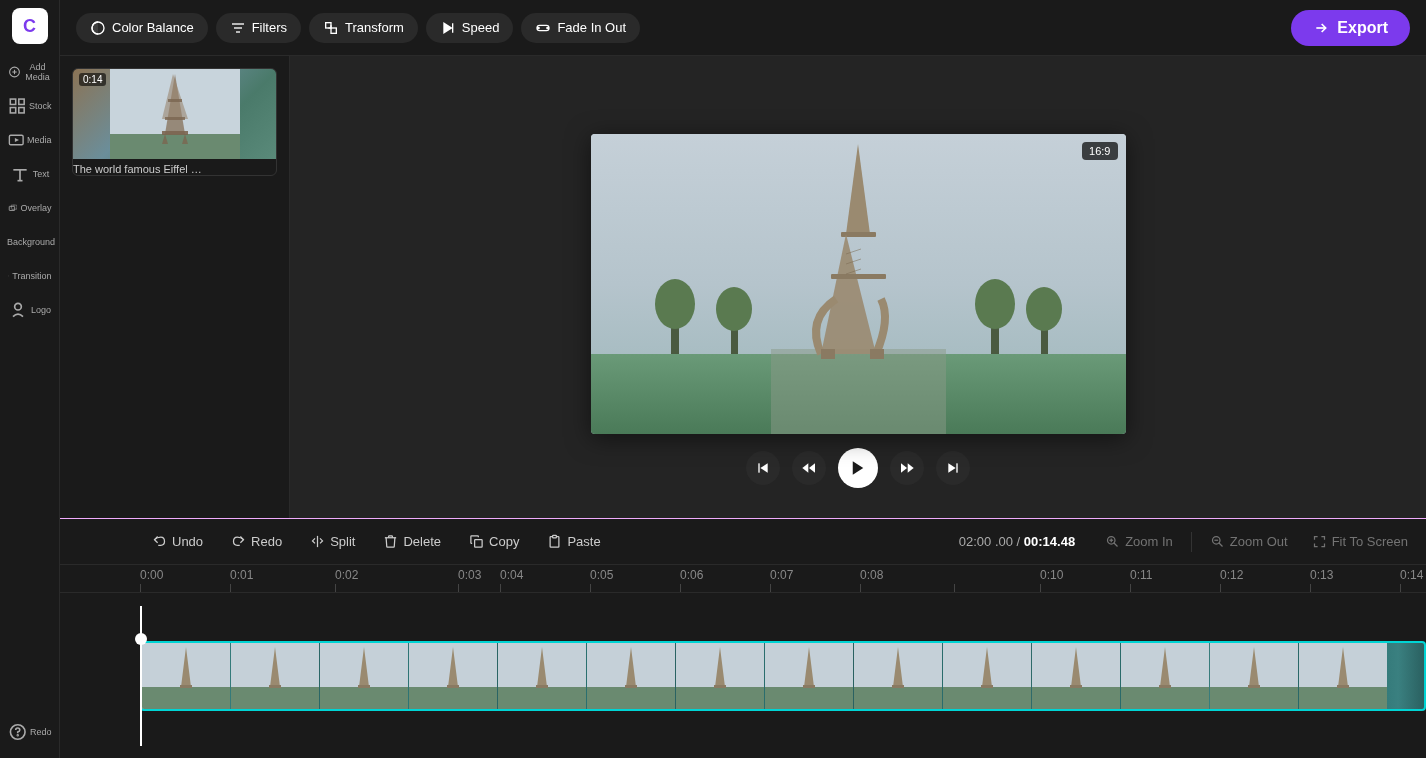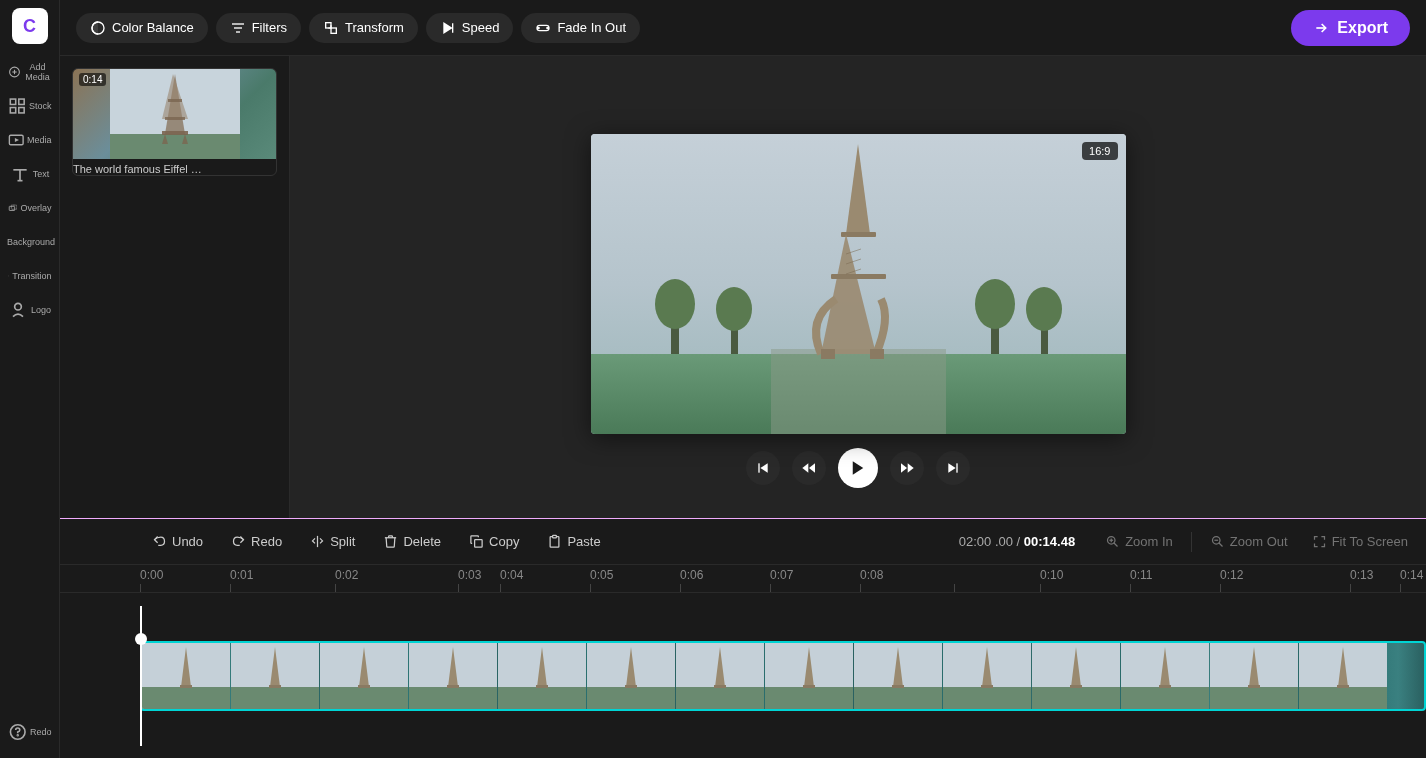--- a/index.html
+++ b/index.html
@@ -801,21 +801,21 @@
             <div class="ruler-line" style="height:8px;"></div>
           </div>
           <div class="ruler-mark" style="left:990px;">
             <span class="ruler-label">0:11</span>
             <div class="ruler-line" style="height:8px;"></div>
           </div>
           <div class="ruler-mark" style="left:1080px;">
             <span class="ruler-label">0:12</span>
             <div class="ruler-line" style="height:8px;"></div>
           </div>
-          <div class="ruler-mark" style="left:1210px;">
+          <div class="ruler-mark" style="left:1170px;">
             <span class="ruler-label">0:13</span>
             <div class="ruler-line" style="height:8px;"></div>
           </div>
           <div class="ruler-mark" style="left:1260px;">
             <span class="ruler-label">0:14</span>
             <div class="ruler-line" style="height:8px;"></div>
           </div>
         </div>
       </div>
 

